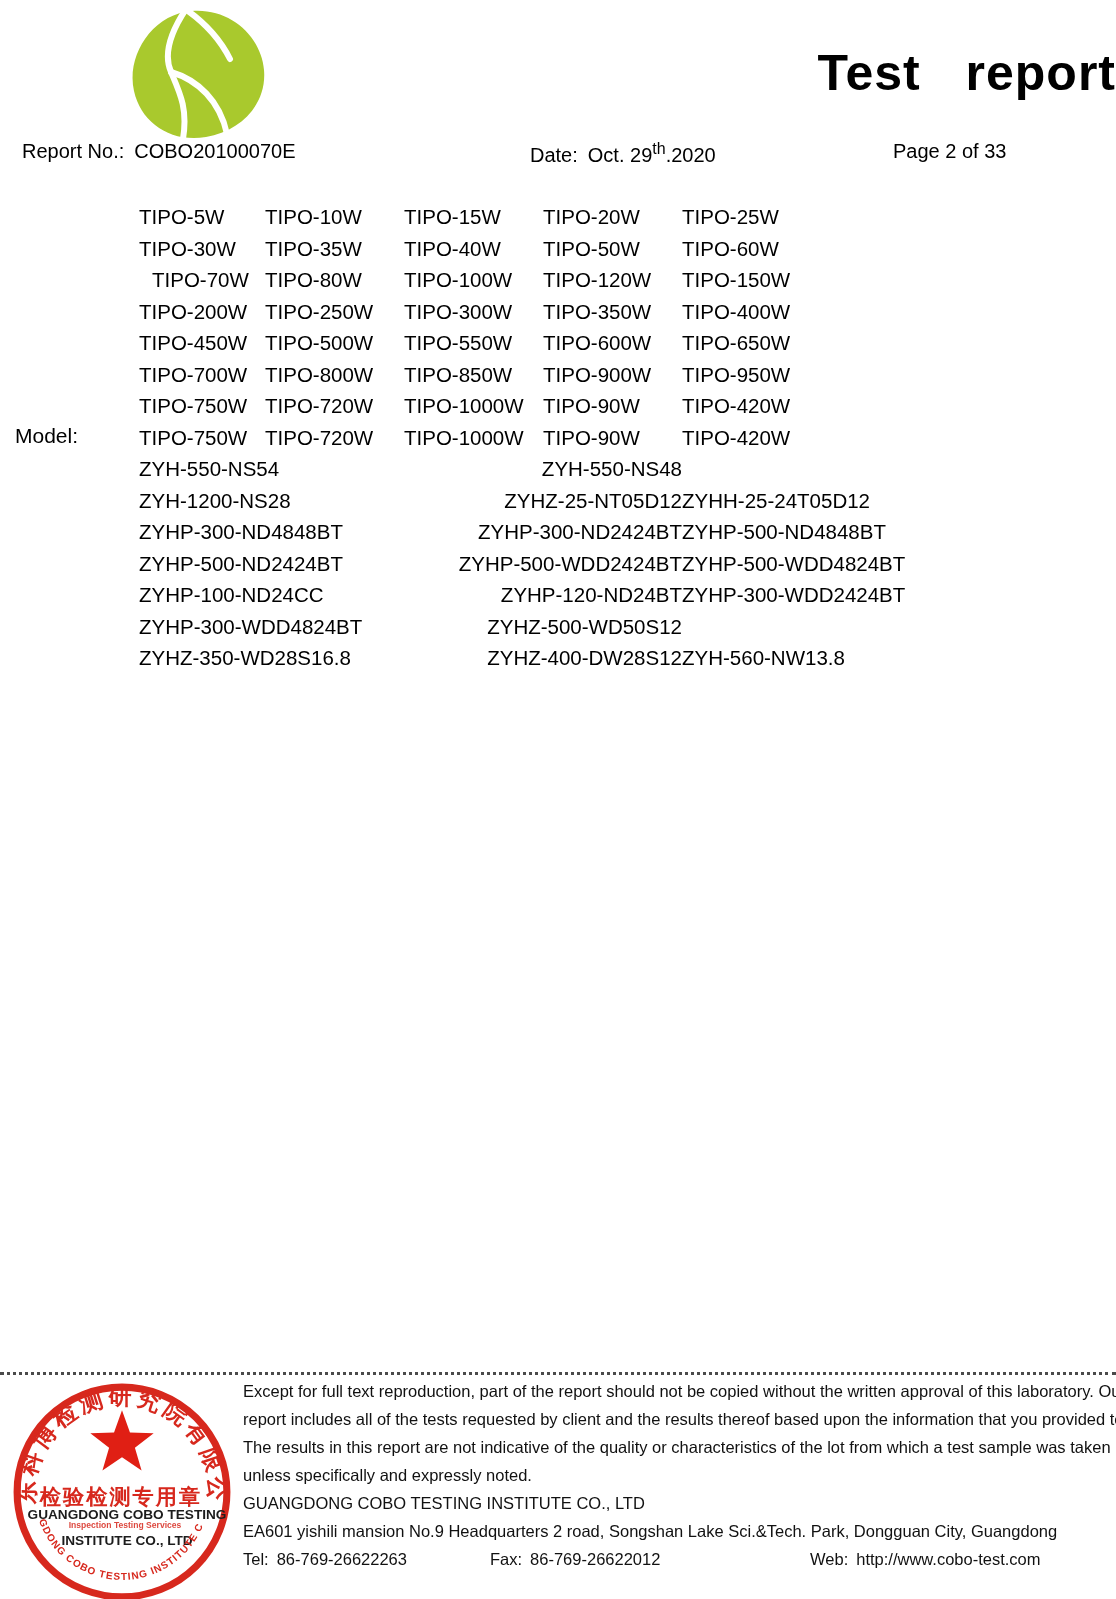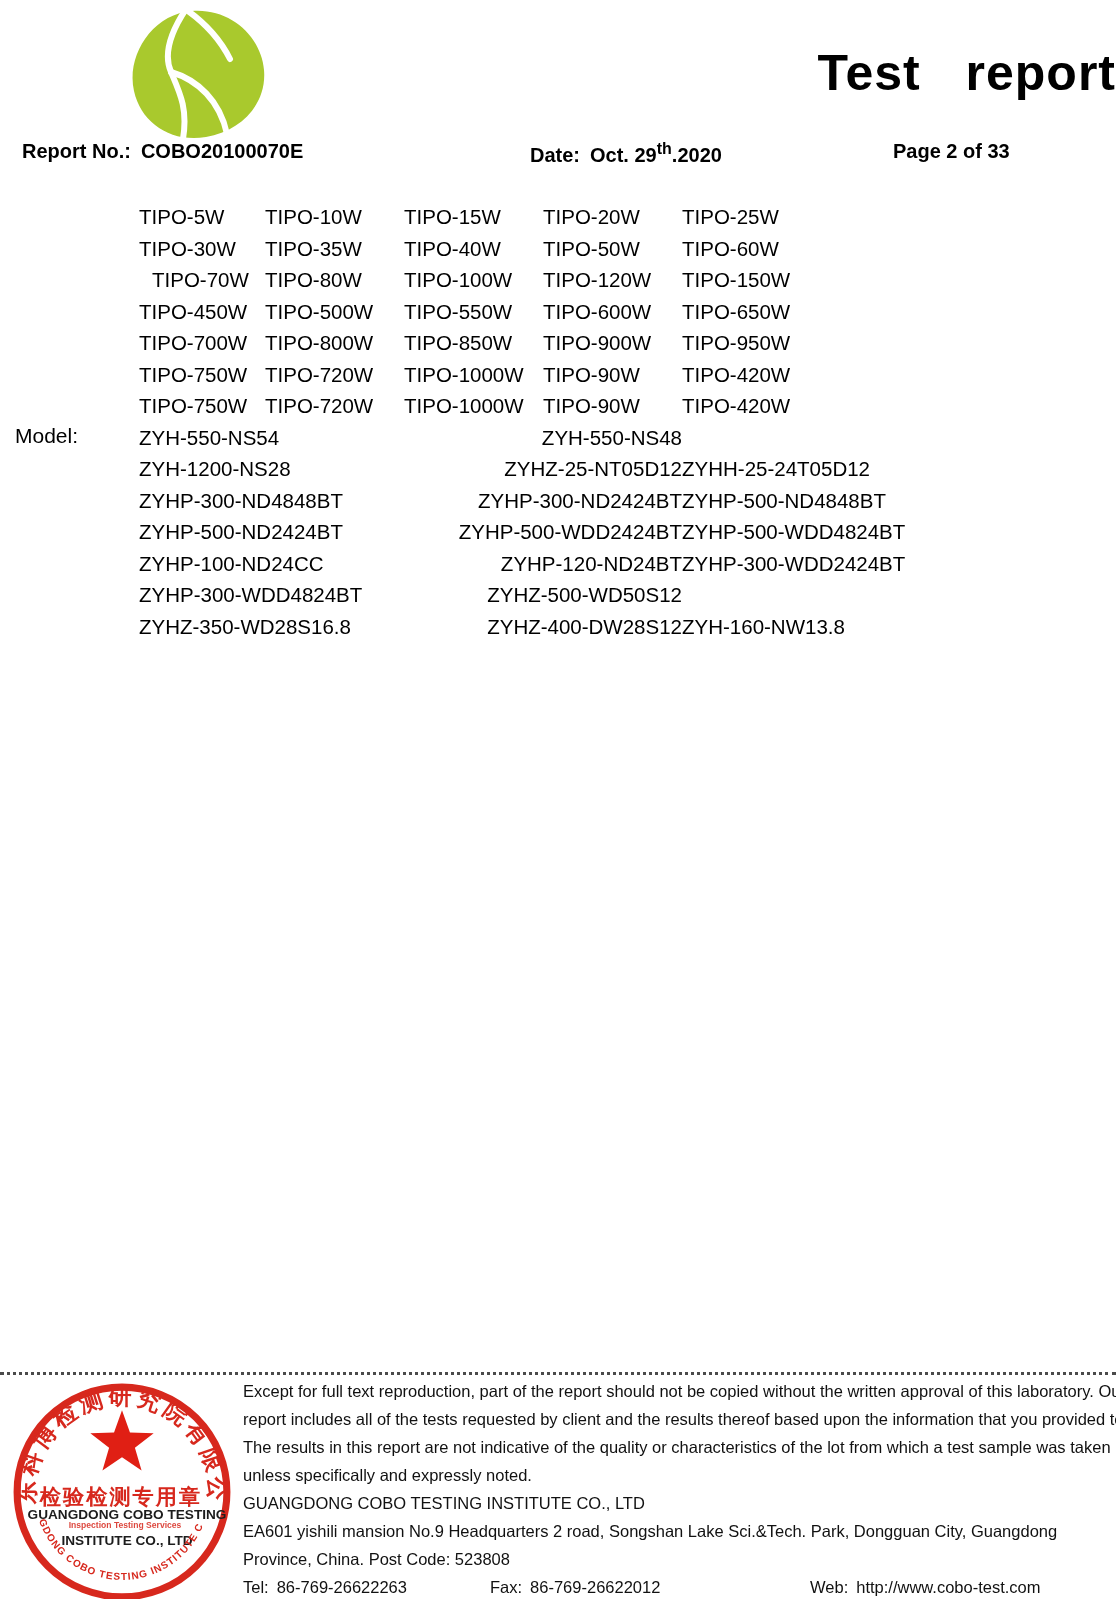--- a/index.html
+++ b/index.html
@@ -32,21 +32,20 @@
     word-spacing: 30px;
     font-family: "Liberation Sans", sans-serif;
   }
 
   .meta-row {
     position: absolute;
     left: 0; top: 140px;
     width: 1116px;
     height: 28px;
     font-size: 20px;
-    font-weight: bold;
   }
   .meta-report { position: absolute; left: 22px; top: 0; }
   .meta-date   { position: absolute; left: 530px; top: 0; }
   .meta-page   { position: absolute; left: 893px; top: 0; }
   .meta-label  { margin-right: 10px; }
   .meta-date sup { font-size: 16px; }
 
   
   .model-label {
     position: absolute;
@@ -149,20 +148,27 @@
         <span class="cell">TIPO-60W</span>
       </div>
       <div class="model-row tipo-row">
         <span class="cell">TIPO-70W</span>
         <span class="cell">TIPO-80W</span>
         <span class="cell">TIPO-100W</span>
         <span class="cell">TIPO-120W</span>
         <span class="cell">TIPO-150W</span>
       </div>
       <div class="model-row tipo-row">
+        <span class="cell">TIPO-200W</span>
+        <span class="cell">TIPO-250W</span>
+        <span class="cell">TIPO-300W</span>
+        <span class="cell">TIPO-350W</span>
+        <span class="cell">TIPO-400W</span>
+      </div>
+      <div class="model-row tipo-row">
         <span class="cell">TIPO-450W</span>
         <span class="cell">TIPO-500W</span>
         <span class="cell">TIPO-550W</span>
         <span class="cell">TIPO-600W</span>
         <span class="cell">TIPO-650W</span>
       </div>
       <div class="model-row tipo-row">
         <span class="cell">TIPO-700W</span>
         <span class="cell">TIPO-800W</span>
         <span class="cell">TIPO-850W</span>
@@ -207,21 +213,21 @@
         <span class="cell">ZYHP-120-ND24BT</span>
         <span class="cell">ZYHP-300-WDD2424BT</span>
       </div>
       <div class="model-row zyh-row">
         <span class="cell">ZYHP-300-WDD4824BT</span>
         <span class="cell">ZYHZ-500-WD50S12</span>
       </div>
       <div class="model-row zyh-row">
         <span class="cell">ZYHZ-350-WD28S16.8</span>
         <span class="cell">ZYHZ-400-DW28S12</span>
-        <span class="cell">ZYH-160-NW13.8</span>
+        <span class="cell">ZYH-560-NW13.8</span>
       </div>
     </div>
 
   <div class="dotted-sep"></div>
 
   <svg class="stamp" viewBox="0 0 230 220" aria-hidden="true">
     <circle class="stamp-ring" cx="115" cy="110" r="104"></circle>
     <path id="arcTop" d="M 29.3 125.1 A 87 87 0 1 1 200.7 125.1" fill="none"></path>
     <path id="arcBottom" d="M 33.2 139.8 A 87 87 0 0 0 196.8 139.8" fill="none"></path>
     <text class="stamp-cn-ring">
@@ -239,21 +245,20 @@
 
   <div class="footer-text">
     <div id="disclaimer-lines">
         <div class="footer-line">Except for full text reproduction, part of the report should not be copied without the written approval of this laboratory. Our</div>
         <div class="footer-line">report includes all of the tests requested by client and the results thereof based upon the information that you provided to us.</div>
         <div class="footer-line">The results in this report are not indicative of the quality or characteristics of the lot from which a test sample was taken</div>
         <div class="footer-line">unless specifically and expressly noted.</div>
       </div>
     <div class="footer-line">GUANGDONG COBO TESTING INSTITUTE CO., LTD</div>
     <div class="footer-line">EA601 yishili mansion No.9 Headquarters 2 road, Songshan Lake Sci.&amp;Tech. Park, Dongguan City, Guangdong</div>
-    <div class="footer-line">Province, China. Post Code: 523808</div>
     <div class="contact-row">
       <span class="contact-tel">
         <span class="contact-label">Tel:</span><span>86-769-26622263</span>
       </span>
       <span class="contact-fax">
         <span class="contact-label">Fax:</span><span>86-769-26622012</span>
       </span>
       <span class="contact-web">
         <span class="contact-label">Web:</span><span>http://www.cobo-test.com</span>
       </span>

